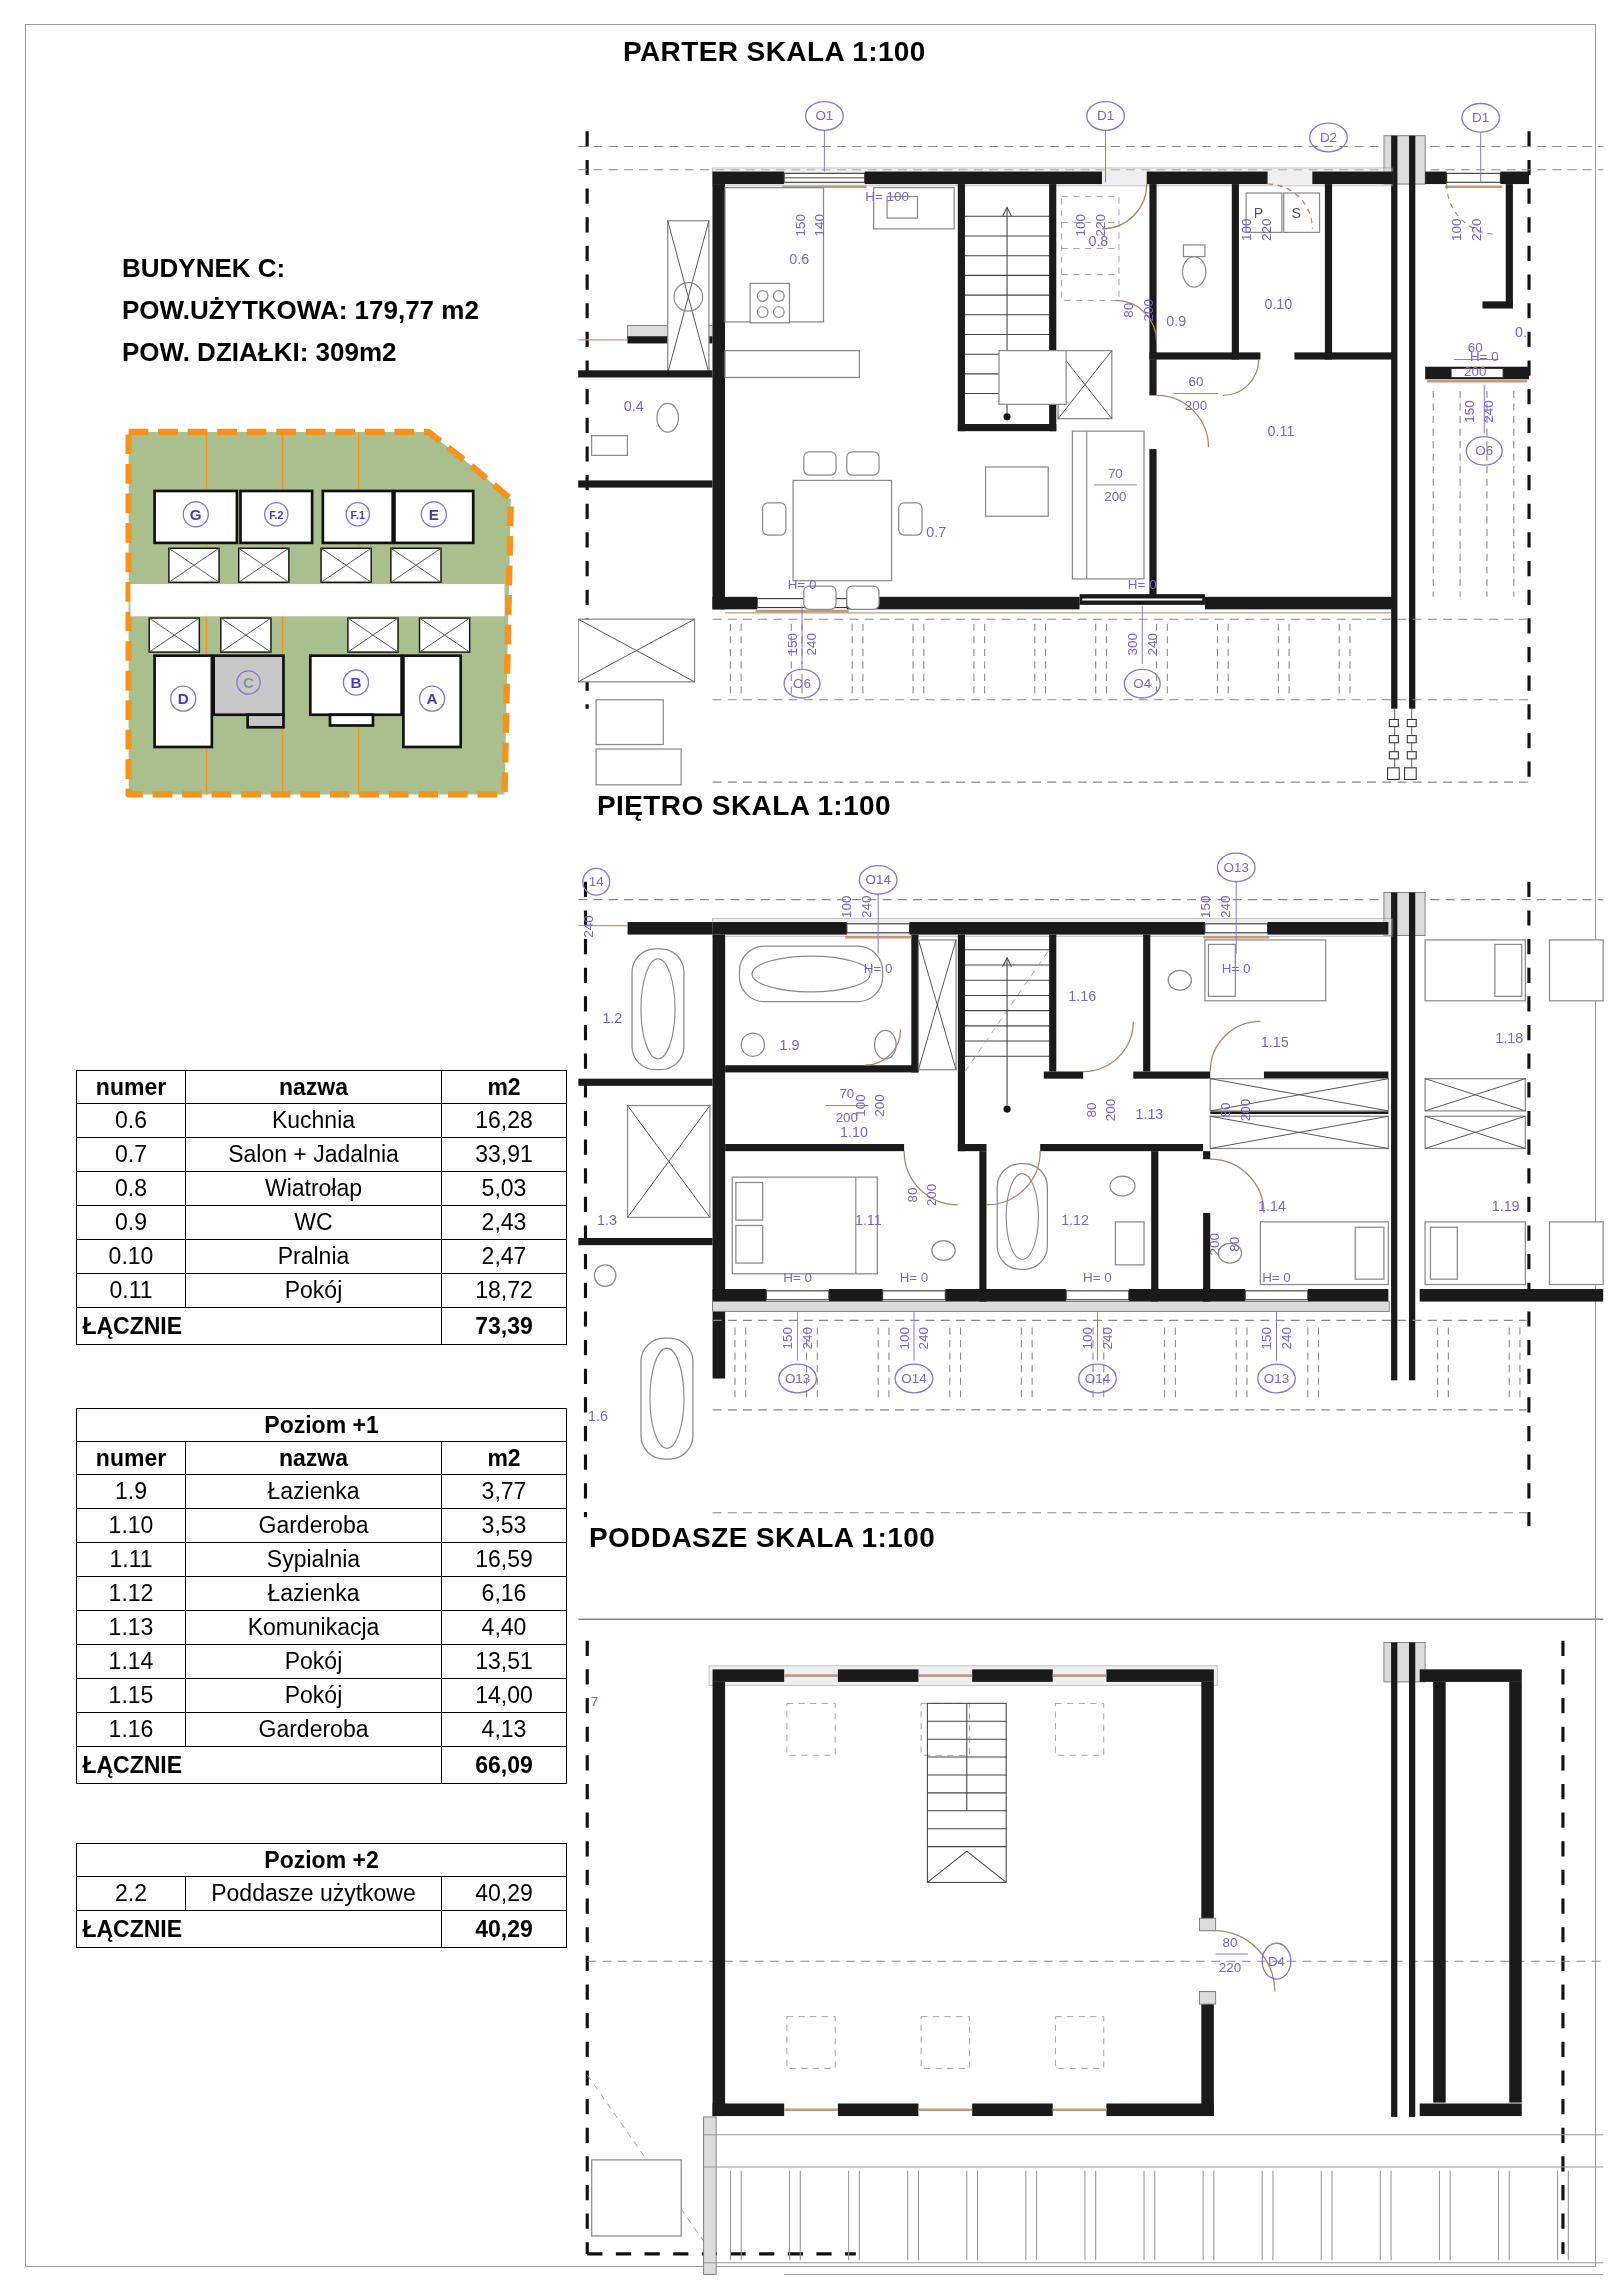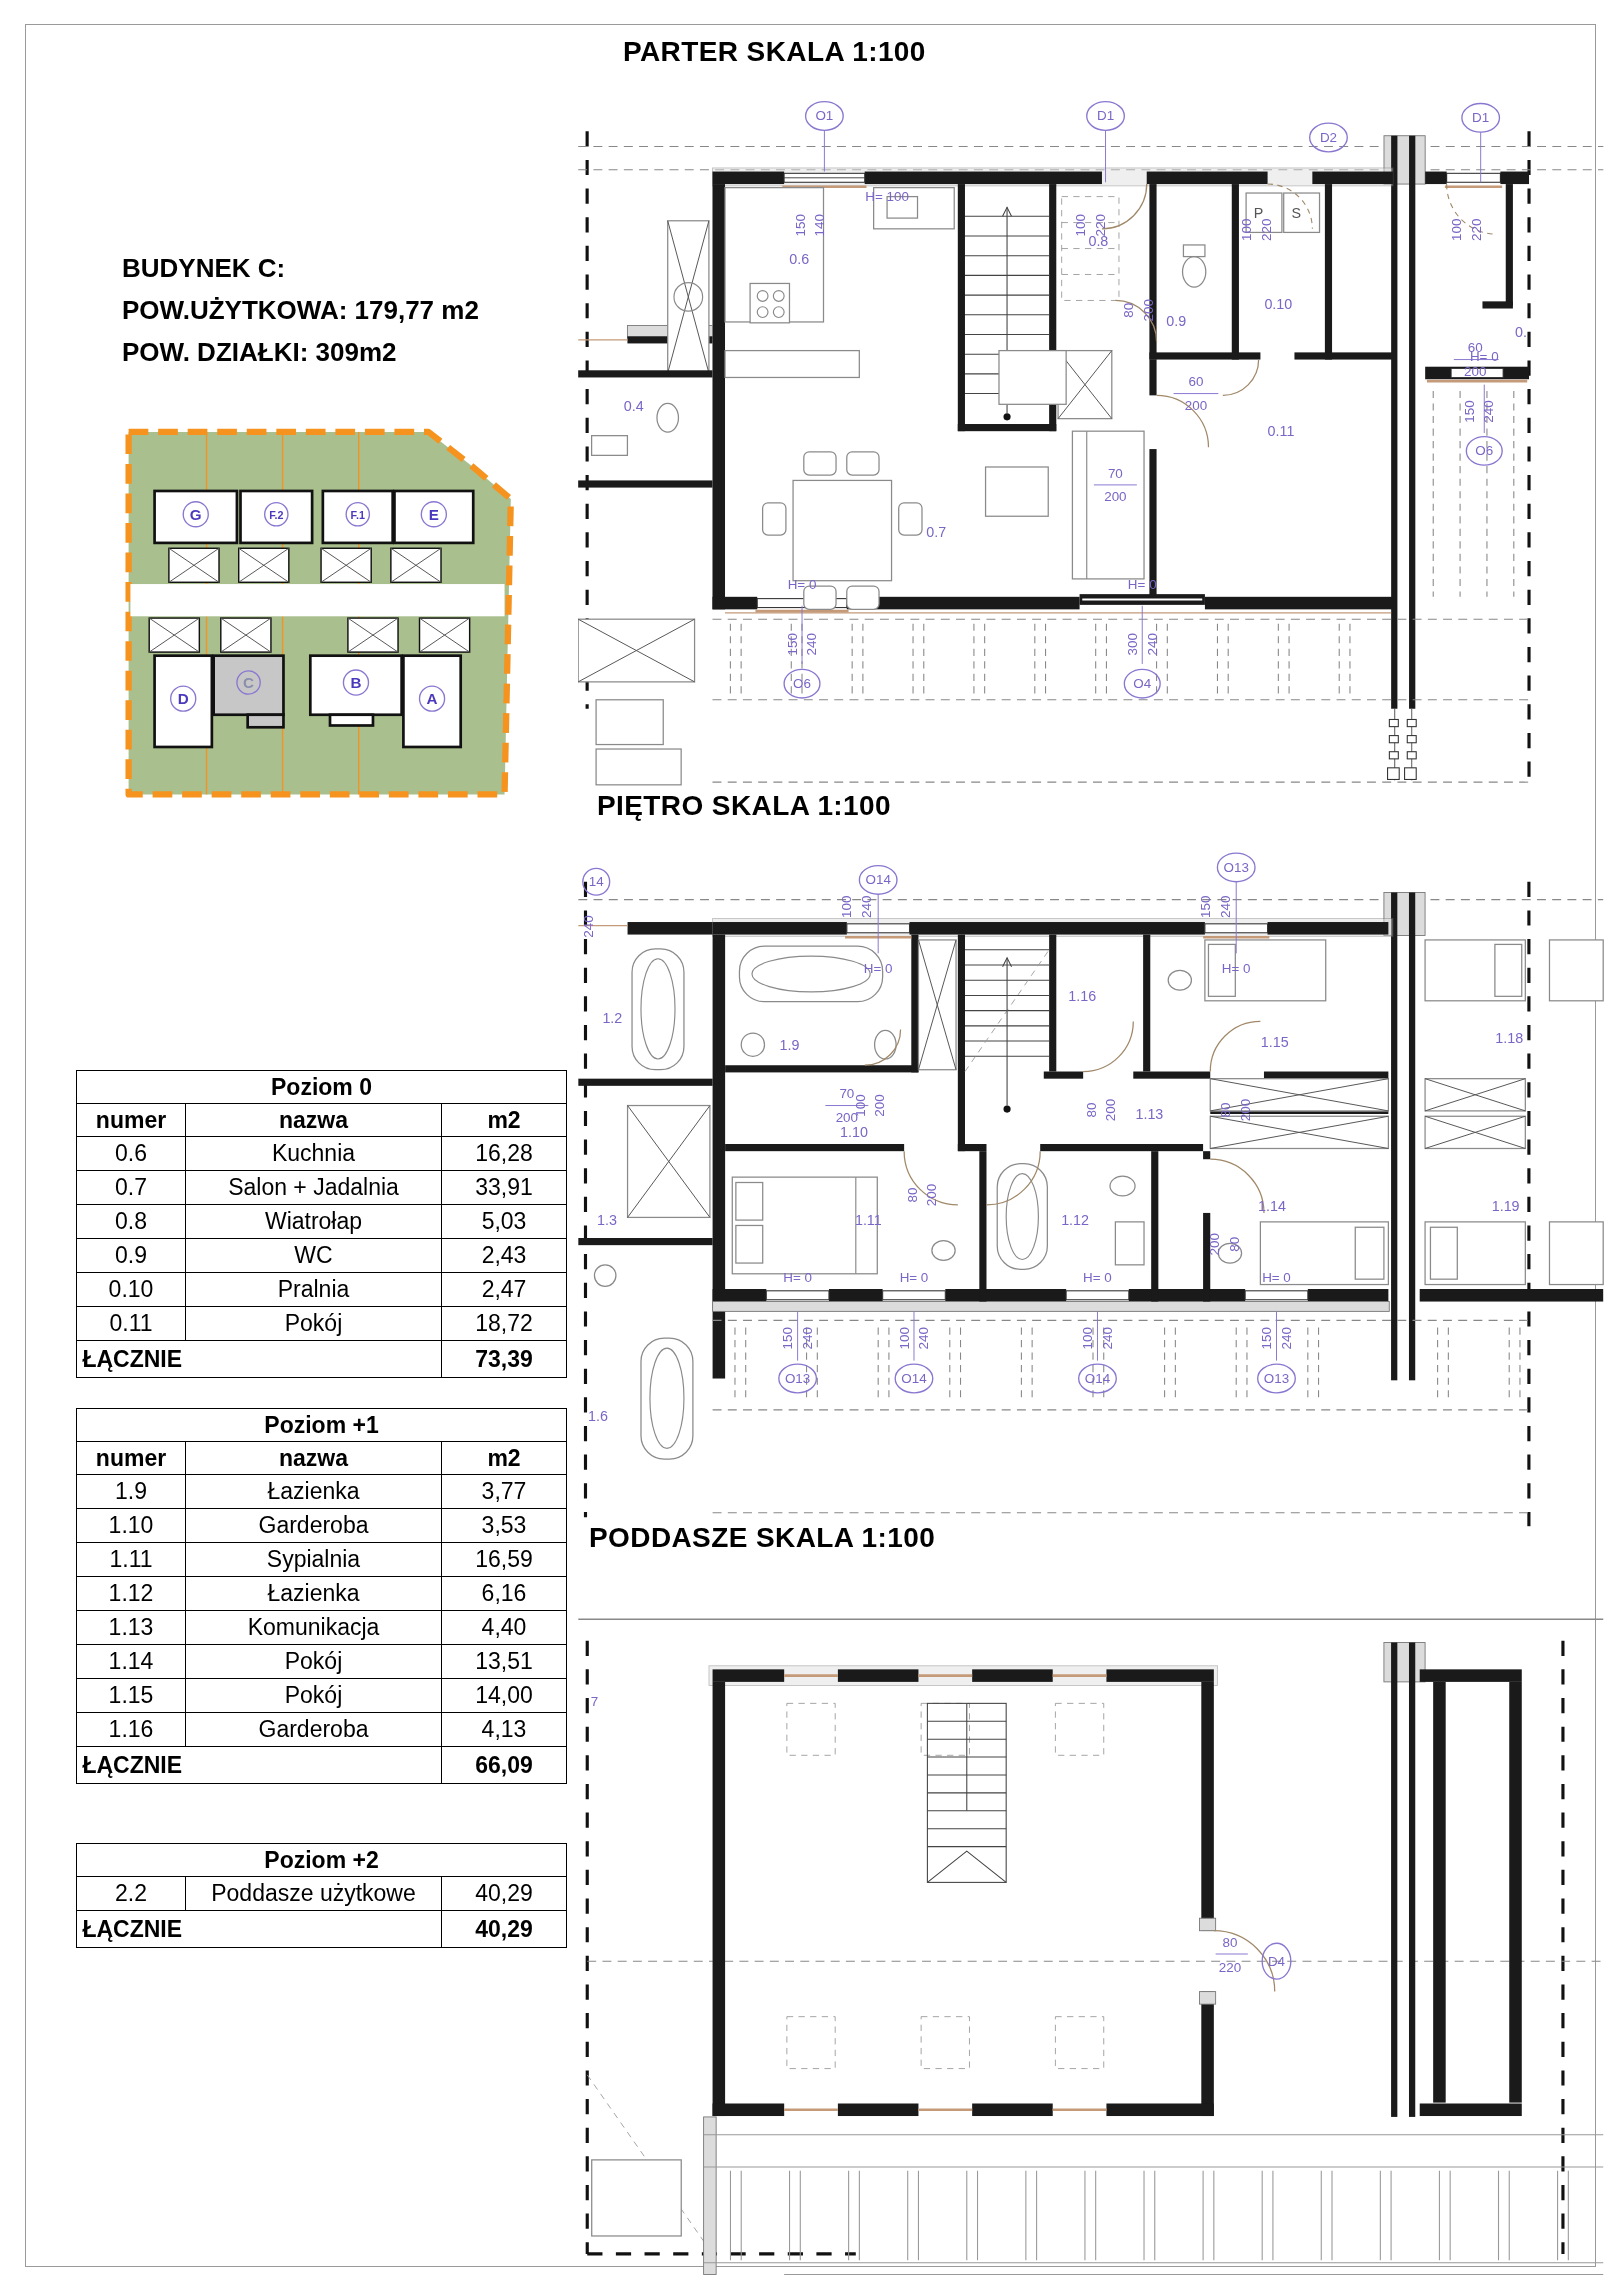--- a/index.html
+++ b/index.html
@@ -611,23 +611,20 @@
   <text class="ann" x="14" y="133">7</text>
 </svg>
 
 <table class="ptable" id="table0">
     <colgroup>
       <col style="width:109px">
       <col style="width:256px">
       <col style="width:125px">
     </colgroup>
     <tbody>
-      <tr class="t-title">
-        <td colspan="3">Poziom 0</td>
-      </tr>
       <tr class="t-head">
         <td>numer</td>
         <td>nazwa</td>
         <td>m2</td>
       </tr>
       <tr class="t-row">
         <td>0.6</td>
         <td>Kuchnia</td>
         <td>16,28</td>
       </tr>

